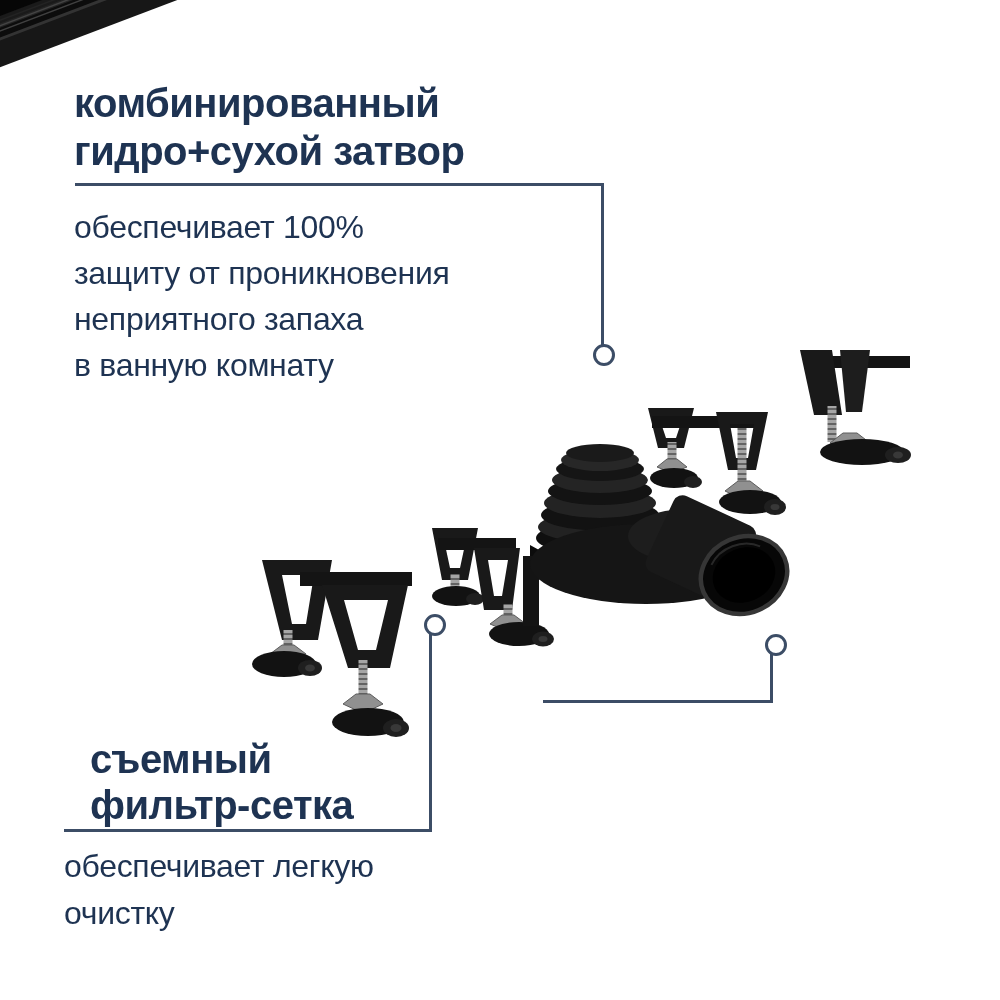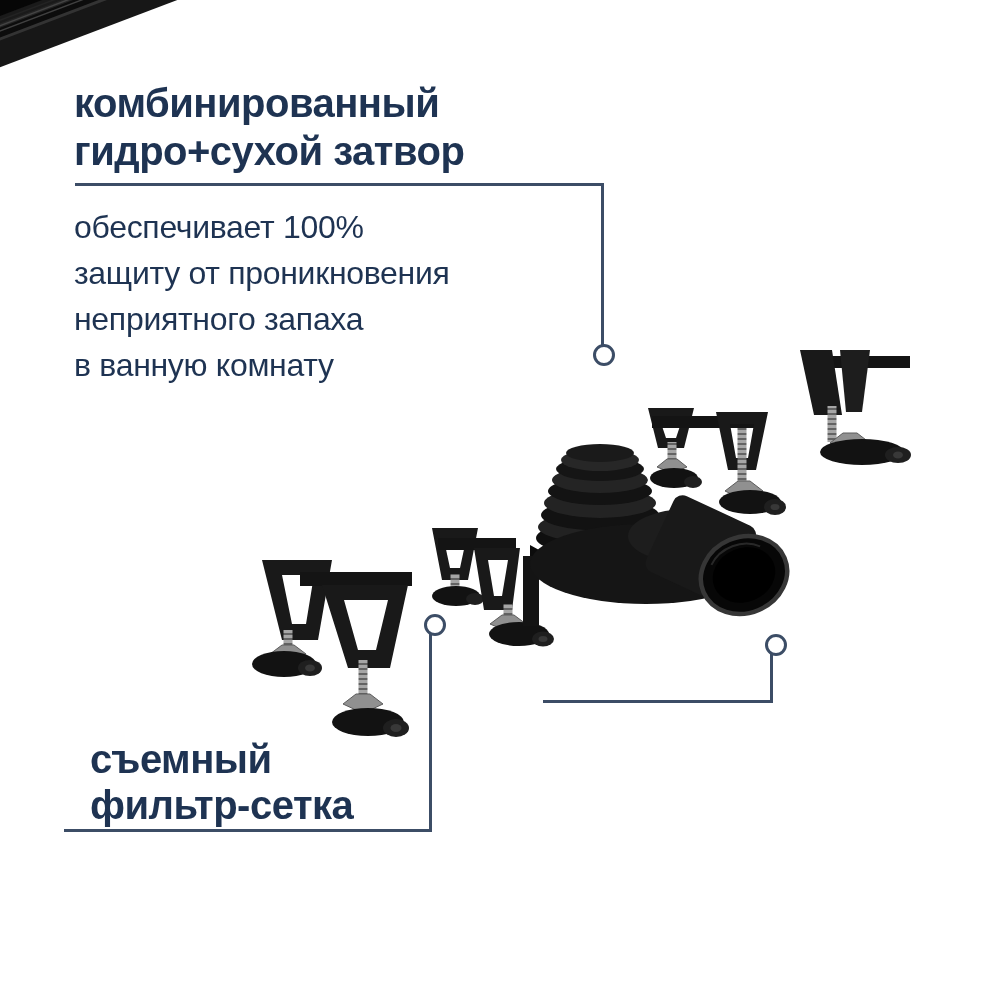--- a/index.html
+++ b/index.html
@@ -190,15 +190,17 @@
 
   <div class="tb title t1">комбинированный
 гидро+сухой затвор</div>
   <div class="tb body b1">обеспечивает 100%
 защиту от проникновения
 неприятного запаха
 в ванную комнату</div>
 
   <div class="tb title title2 t2">съемный
 фильтр-сетка</div>
+  <div class="tb body b2">обеспечивает легкую
+очистку</div>
 
 
 </div>
 
 </body></html>

